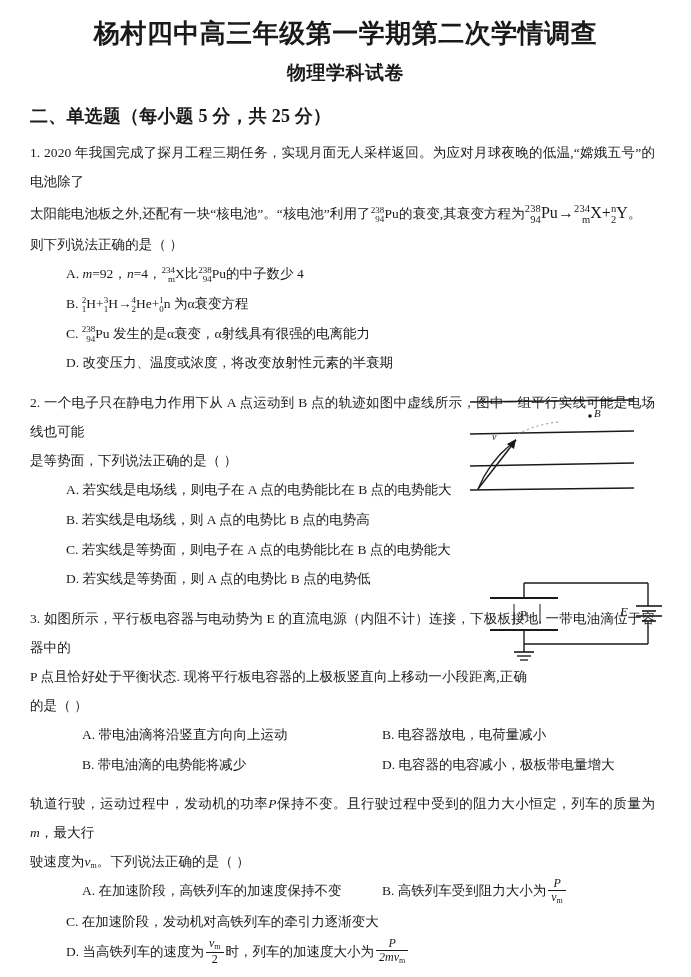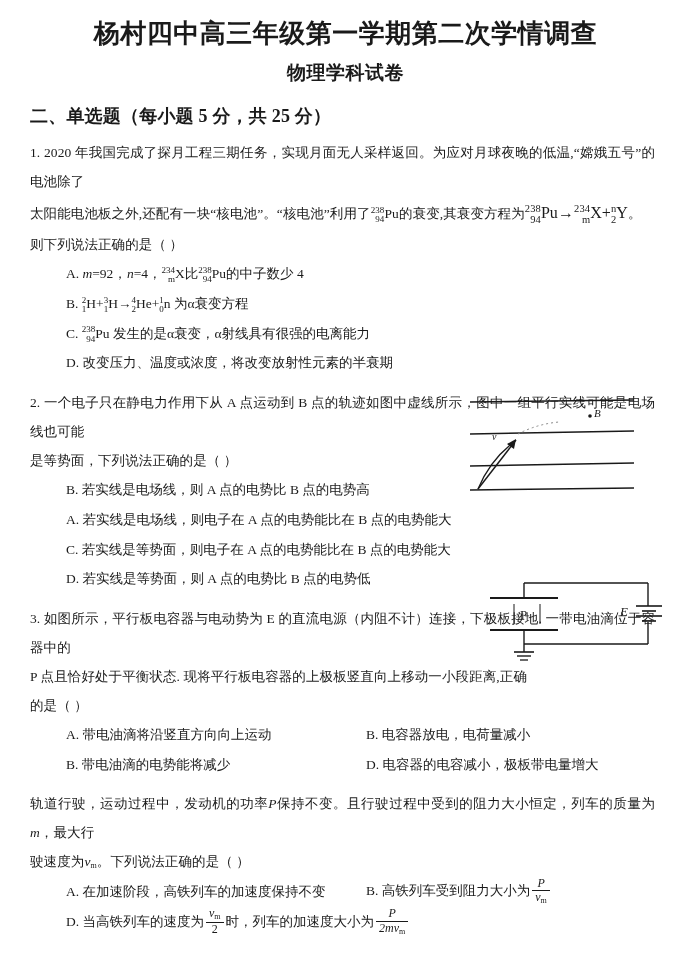--- a/index.html
+++ b/index.html
@@ -63,22 +63,21 @@
   .opt {
     font-size: 13.5px;
     line-height: 2.2;
     margin-left: 36px;
     white-space: nowrap;
   }
   .optrow {
     display: flex;
     font-size: 13.5px;
     line-height: 2.2;
-    margin-left: 36px;
-    align-items: center;
+    margin-left: 52px;
   }
   .optrow .opt { margin-left: 0; }
   .optrow .opt:first-child { width: 300px; }
 
   .ital { font-style: italic; font-family: "Liberation Serif", serif; }
 
   
   .nuc {
     display: inline-block;
     vertical-align: -0.45em;
@@ -163,22 +162,22 @@
 
     <div class="opt">
       <span>D.</span>
       <span>改变压力、温度或浓度，将改变放射性元素的半衰期</span>
     </div>
   </div>
 
   <div class="question q2-wrap">
     <div class="qline">2. 一个电子只在静电力作用下从 A 点运动到 B 点的轨迹如图中虚线所示，图中一组平行实线可能是电场线也可能</div>
     <div class="qline">是等势面，下列说法正确的是（      ）</div>
+    <div class="opt">A. 若实线是电场线，则电子在 A 点的电势能比在 B 点的电势能大</div>
     <div class="opt">B. 若实线是电场线，则 A 点的电势比 B 点的电势高</div>
-    <div class="opt">A. 若实线是电场线，则电子在 A 点的电势能比在 B 点的电势能大</div>
     <div class="opt">C. 若实线是等势面，则电子在 A 点的电势能比在 B 点的电势能大</div>
     <div class="opt">D. 若实线是等势面，则 A 点的电势比 B 点的电势低</div>
   </div>
 
   <div class="fig" id="fig-equipotential">
     <svg width="222" height="120" viewBox="0 0 222 120">
       <line x1="8" y1="8" x2="172" y2="6" stroke="#1a1a1a" stroke-width="1.6"></line>
       <line x1="8" y1="40" x2="172" y2="37" stroke="#1a1a1a" stroke-width="1.6"></line>
       <line x1="8" y1="72" x2="172" y2="69" stroke="#1a1a1a" stroke-width="1.6"></line>
       <line x1="8" y1="96" x2="172" y2="94" stroke="#1a1a1a" stroke-width="1.6"></line>
@@ -246,19 +245,20 @@
       <span>驶速度为</span><span class="ital">v</span><span class="sub-sm">m</span><span>。下列说法正确的是（      ）</span>
     </div>
 
     <div class="optrow">
       <div class="opt">A. 在加速阶段，高铁列车的加速度保持不变</div>
       <div class="opt">
         <span>B. 高铁列车受到阻力大小为</span><span class="frac"><span class="num ital">P</span><span class="den"><span class="ital">v</span><span class="sub-sm">m</span></span></span>
       </div>
     </div>
 
+    <div class="opt">C. 在加速阶段，发动机对高铁列车的牵引力逐渐变大</div>
 
     <div class="opt">
       <span>D. 当高铁列车的速度为</span><span class="frac"><span class="num"><span class="ital">v</span><span class="sub-sm">m</span></span><span class="den">2</span></span><span>时，列车的加速度大小为</span><span class="frac"><span class="num ital">P</span><span class="den"><span class="ital">2mv</span><span class="sub-sm">m</span></span></span>
     </div>
   </div>
 
 </div>
 
 </body></html>

